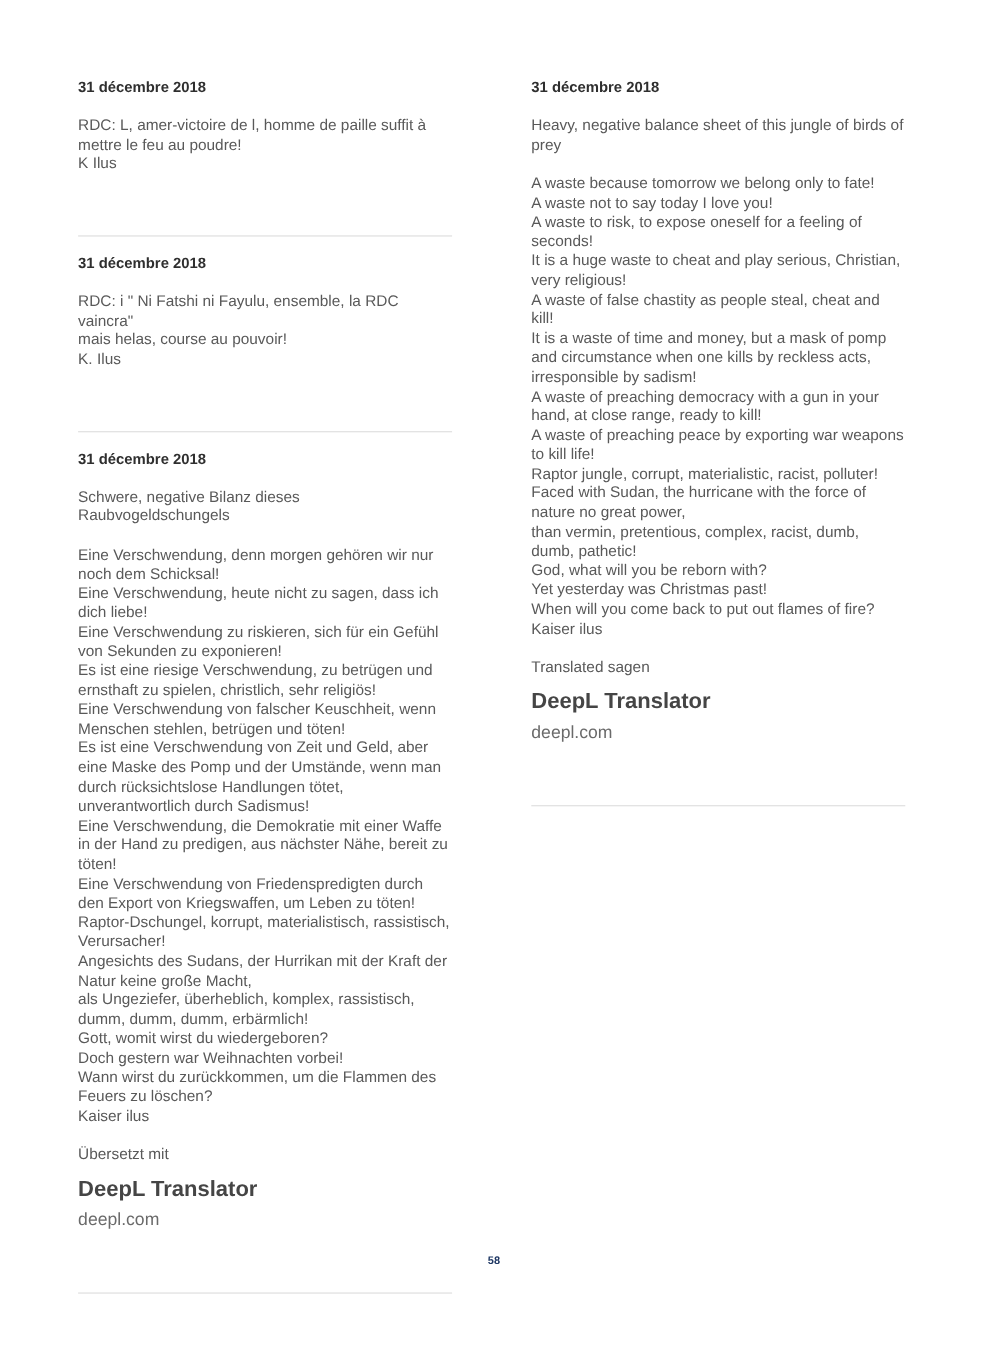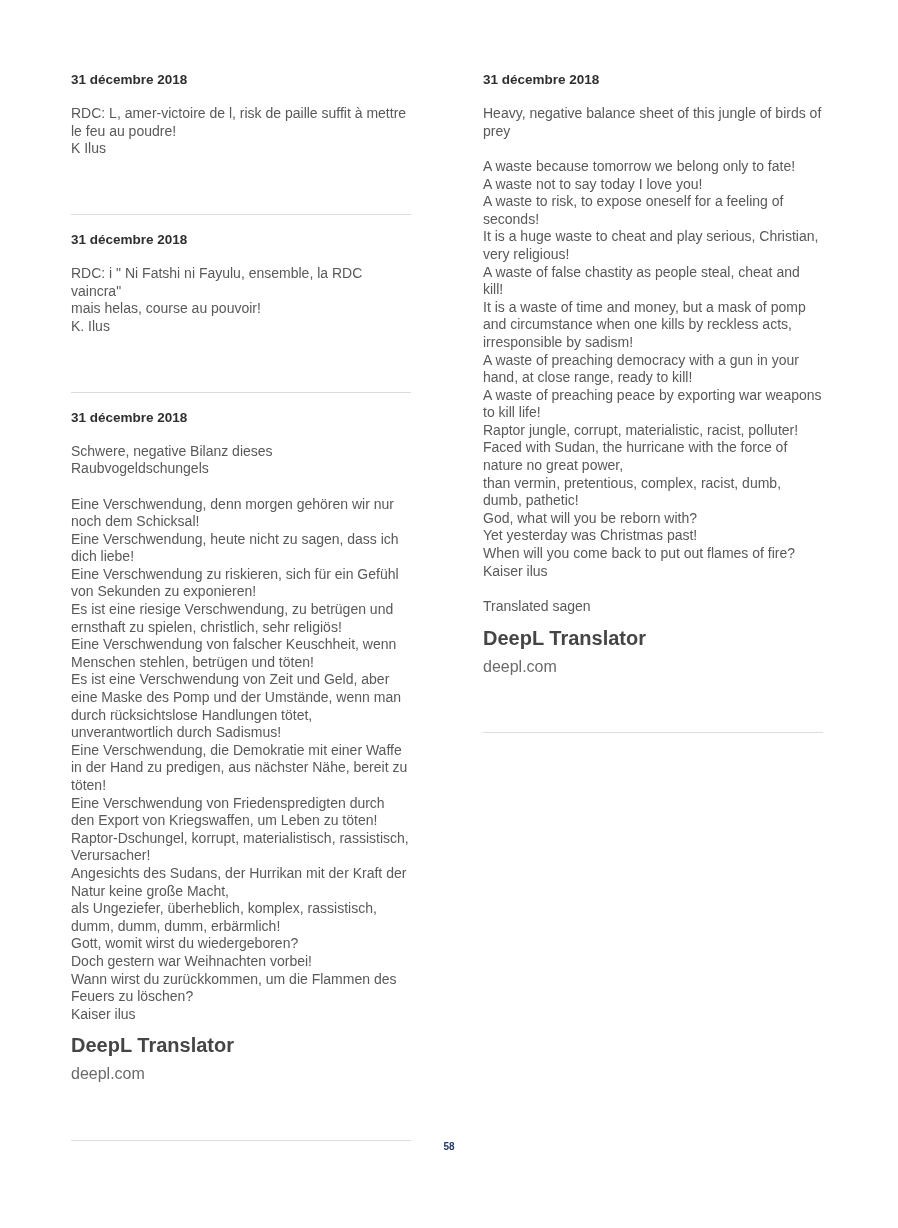--- a/index.html
+++ b/index.html
@@ -75,21 +75,21 @@
 </style>
 </head>
 <body>
 
 <div class="page">
 
   <div class="col">
 
     <section>
       <h3 class="post-date">31 décembre 2018</h3>
-      <p class="post-body">RDC: L, amer-victoire de l, risk de paille suffit à mettre le feu au poudre!
+      <p class="post-body">RDC: L, amer-victoire de l, homme de paille suffit à mettre le feu au poudre!
 K Ilus</p>
     </section>
 
     <hr class="divider">
 
     <section>
       <h3 class="post-date">31 décembre 2018</h3>
       <p class="post-body">RDC: i " Ni Fatshi ni Fayulu, ensemble, la RDC vaincra"
 mais helas, course au pouvoir!
 K. Ilus</p>
@@ -109,20 +109,21 @@
 Es ist eine Verschwendung von Zeit und Geld, aber eine Maske des Pomp und der Umstände, wenn man durch rücksichtslose Handlungen tötet, unverantwortlich durch Sadismus!
 Eine Verschwendung, die Demokratie mit einer Waffe in der Hand zu predigen, aus nächster Nähe, bereit zu töten!
 Eine Verschwendung von Friedenspredigten durch den Export von Kriegswaffen, um Leben zu töten!
 Raptor-Dschungel, korrupt, materialistisch, rassistisch, Verursacher!
 Angesichts des Sudans, der Hurrikan mit der Kraft der Natur keine große Macht,
 als Ungeziefer, überheblich, komplex, rassistisch, dumm, dumm, dumm, erbärmlich!
 Gott, womit wirst du wiedergeboren?
 Doch gestern war Weihnachten vorbei!
 Wann wirst du zurückkommen, um die Flammen des Feuers zu löschen?
 Kaiser ilus</p>
+      <p class="translated-with">Übersetzt mit</p>
       <p class="translator-name">DeepL Translator</p>
       <p class="translator-link">deepl.com</p>
     </section>
 
     <hr class="divider">
 
   </div>
 
   <div class="col">
 

